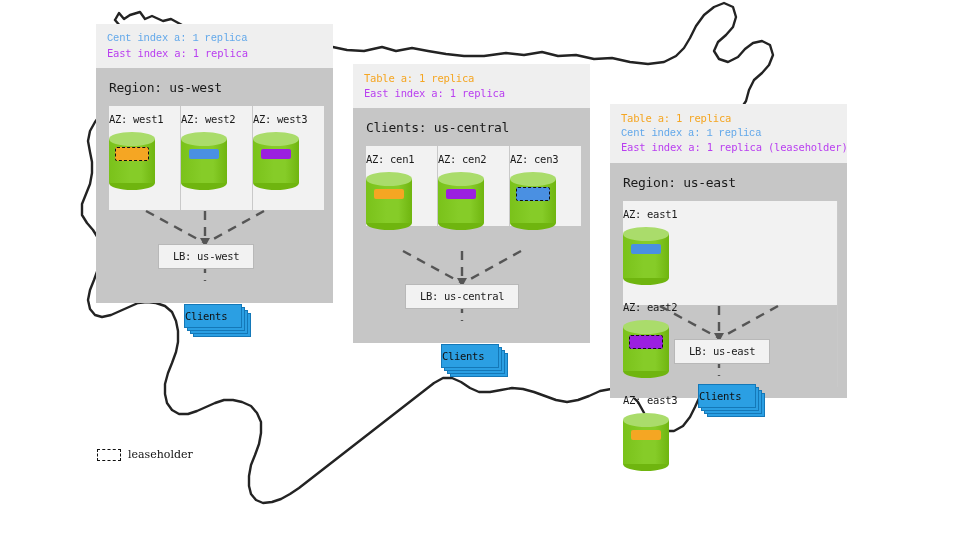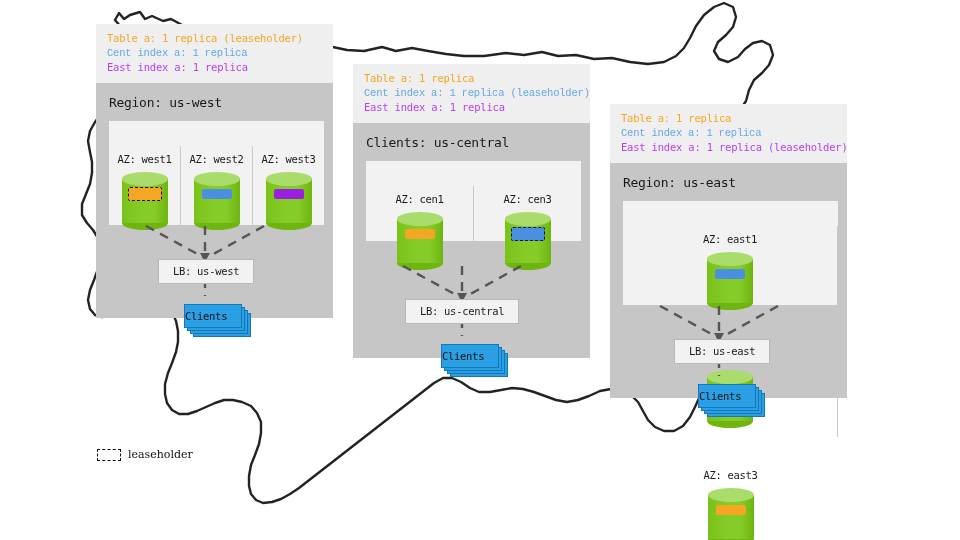--- a/index.html
+++ b/index.html
@@ -61,23 +61,22 @@
     background: #f2f2f2;
     position: relative;
   }
   .az-cell {
     flex: 1 1 0;
     box-sizing: border-box;
     border-right: 1px solid #c9c9c9;
     padding: 7px 0 9px 0;
     display: flex;
     flex-direction: column;
-    align-items: center;
+    align-items: flex-start;
     position: relative;
-    margin-top: 25px;
   }
   .az-cell:last-child { border-right: none; }
   .az-label {
     font-size: 10.5px;
     color: #1a1a1a;
     letter-spacing: -0.3px;
     margin-bottom: 7px;
     white-space: nowrap;
   }
 
@@ -377,21 +376,20 @@
               88,300 90,290 94,280 98,269 100,259
               100,248 98,238 93,230 87,223 82,215
               82,204 86,194 90,184 92,173 92,162
               90,152 88,141 90,131 95,122 101,114
               107,106 113,98 117,88 121,78 125,68
               127,57 127,45 125,35 121,27 115,20"></polyline>
   </svg>
 
   <div class="region-panel" id="panel-us-west" style="left:96px; top:24px; width:237px;">
     <div class="region-legend">
-      <span class="legend-line legend-table">Table a: 1 replica (leaseholder)</span>
       <span class="legend-line legend-cent">Cent index a: 1 replica</span>
       <span class="legend-line legend-east">East index a: 1 replica</span>
     </div>
     <div class="region-body" style="height:215px; position:relative;">
       <div class="region-title">Region: us-west</div>
 
       <div class="az-strip" style="width:215px; height:104px; margin-left:2px;">
         <div class="az-cell">
           <div class="az-label">AZ: west1</div>
           <div class="cylinder">
@@ -440,34 +438,42 @@
       <div class="clients-sheet" style="left:3px; top:3px;"></div>
       <div class="clients-front">
         <span>Clients</span>
       </div>
     </div>
   </div>
 
   <div class="region-panel" id="panel-us-central" style="left:353px; top:64px; width:237px;">
     <div class="region-legend">
       <span class="legend-line legend-table">Table a: 1 replica</span>
-      <span class="legend-line legend-cent">Cent index a: 1 replica (leaseholder)</span>
       <span class="legend-line legend-east">East index a: 1 replica</span>
     </div>
     <div class="region-body" style="height:215px; position:relative;">
       <div class="region-title">Clients: us-central</div>
 
       <div class="az-strip" style="width:215px; height:80px; margin-left:2px;">
         <div class="az-cell">
           <div class="az-label">AZ: cen1</div>
           <div class="cylinder">
             <div class="cyl-bottom"></div>
             <div class="cyl-body"></div>
             <div class="cyl-top"></div>
             <div class="replica" style="background:#f5a623;"></div>
+          </div>
+        </div>
+        <div class="az-cell">
+          <div class="az-label">AZ: cen2</div>
+          <div class="cylinder">
+            <div class="cyl-bottom"></div>
+            <div class="cyl-body"></div>
+            <div class="cyl-top"></div>
+            <div class="replica" style="background:#9b1fe0;"></div>
           </div>
         </div>
         <div class="az-cell">
           <div class="az-label">AZ: cen3</div>
           <div class="cylinder">
             <div class="cyl-bottom"></div>
             <div class="cyl-body"></div>
             <div class="cyl-top"></div>
             <div class="replica leaseholder" style="background:#4a90e2;"></div>
           </div>

